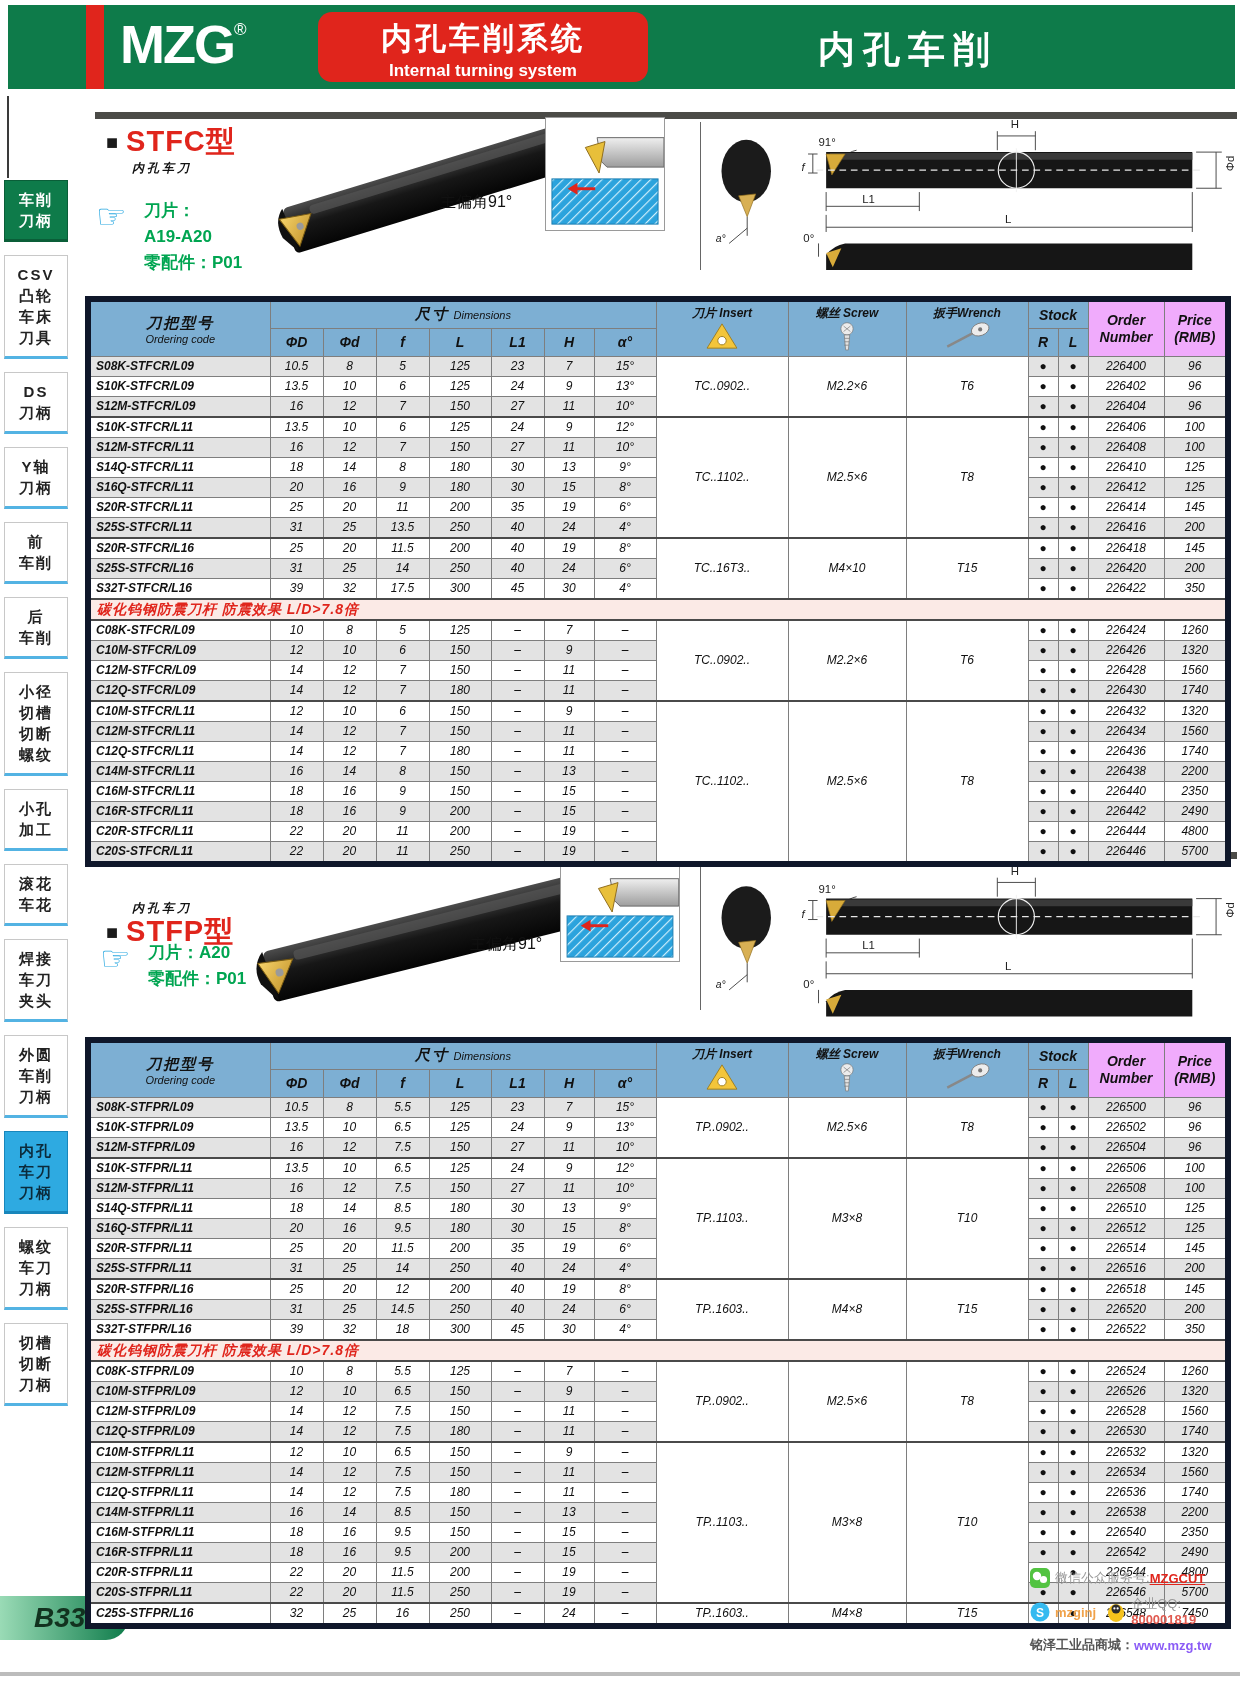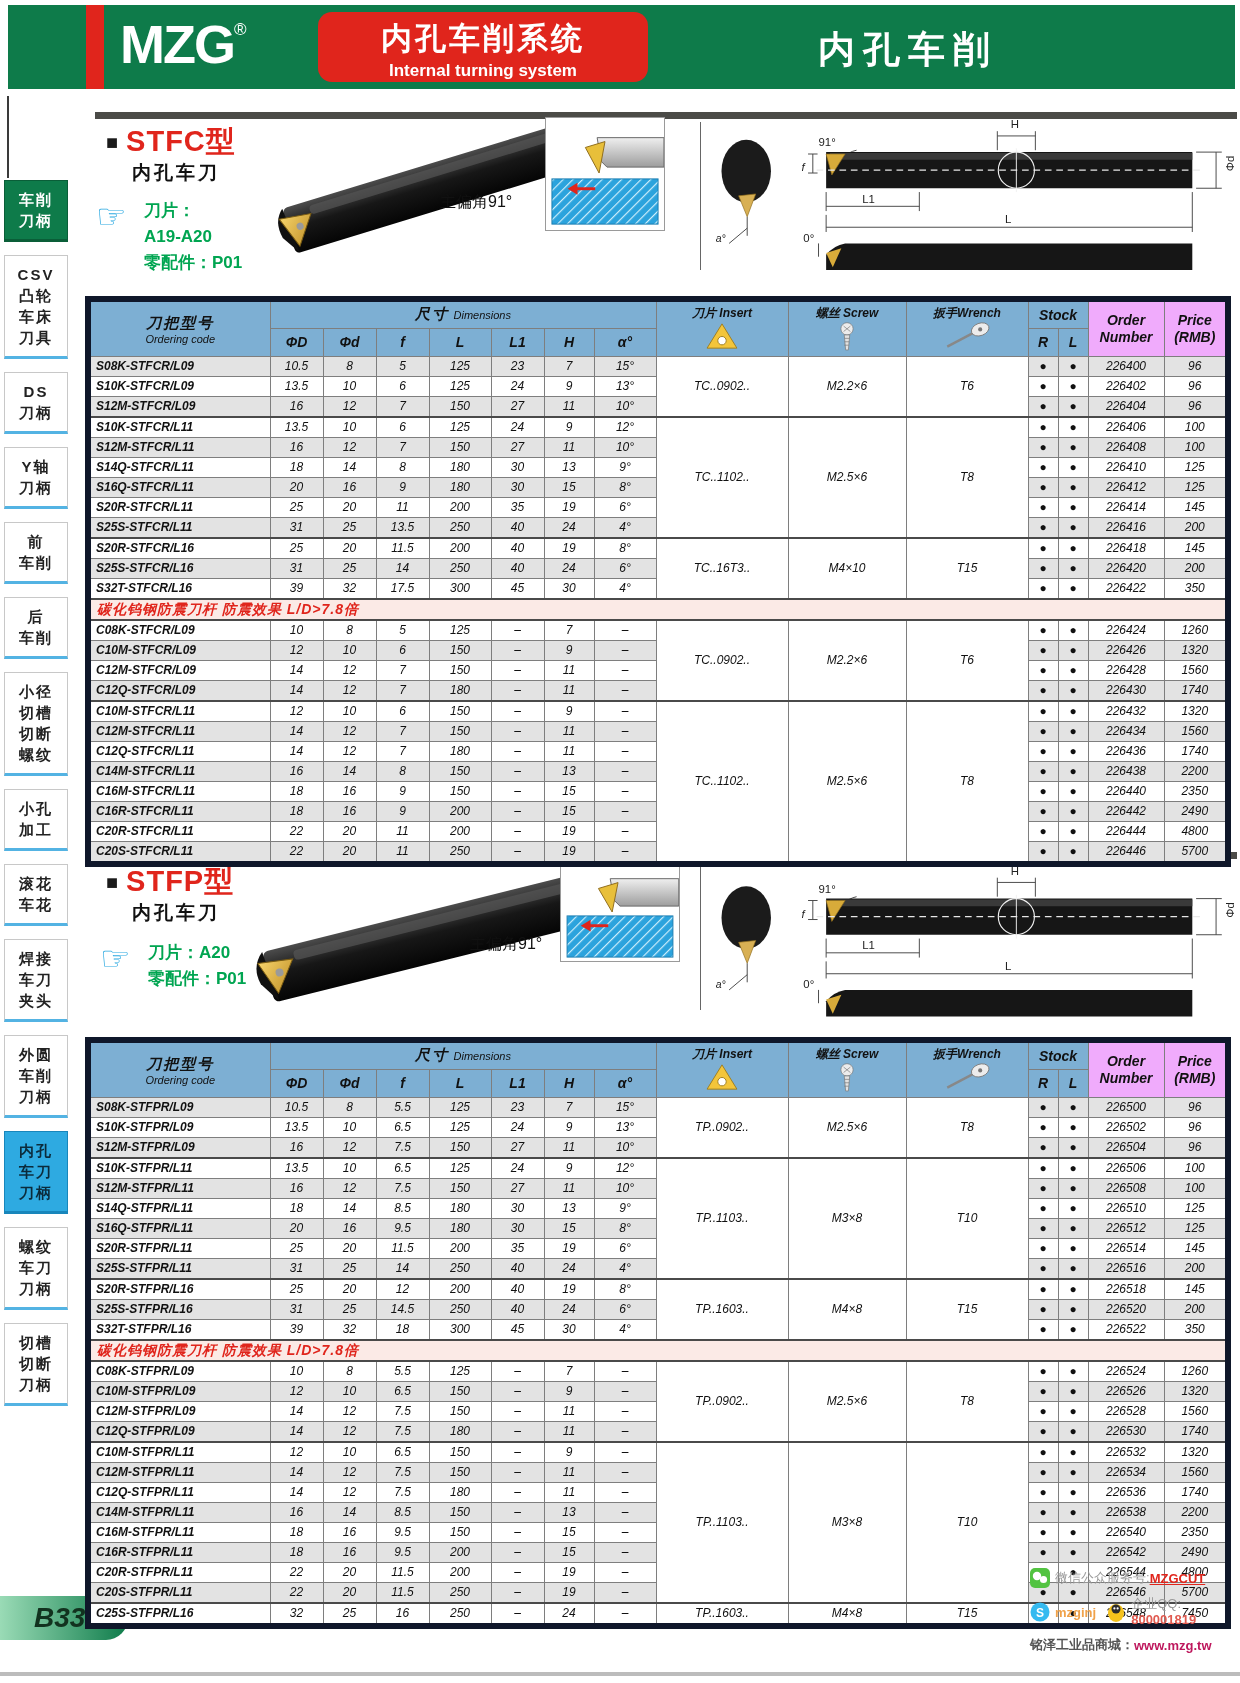--- a/index.html
+++ b/index.html
@@ -22,21 +22,21 @@
   .side-item { margin-bottom:13px; background:#fff; border:1px solid #c8c8c8; border-bottom:3px solid #53b3e3; padding:8px 1px;
                text-align:center; font-weight:bold; font-size:15px; line-height:21px; white-space:pre-line; letter-spacing:2px; color:#222; cursor:pointer; }
   .side-item.green { background:#0e7b4a; color:#fff; border-color:#0a5e38; border-bottom-color:#0a5e38; }
   .side-item.blue  { background:#2eaae1; border:1px solid #1886bb; border-bottom:3px solid #1886bb; color:#0b2b3b; }
 
   
   .sec-bar { position:absolute; left:95px; width:1142px; height:7px; background:#4b4b47; }
   .sec-head { position:absolute; font-weight:bold; }
   .sec-head .bullet { color:#1a1a1a; font-size:20px; vertical-align:2px; }
   .sec-head .sec-title { color:#e0251c; font-size:29px; font-weight:bold; margin-left:8px; letter-spacing:1px; }
-  .sec-sub { position:absolute; font-size:19px; font-weight:bold; color:#111; letter-spacing:3px; }
+  .sec-sub { position:absolute; font-size:12px; font-weight:bold; color:#111; letter-spacing:3px;font-style:italic; }
   .hand { position:absolute; color:#2eaae1; font-size:34px; }
   .notes { position:absolute; color:#00a551; font-size:17px; font-weight:bold; line-height:26px; }
   .angle-label { position:absolute; font-size:16px; color:#111; }
   .vsep { position:absolute; width:1px; background:#666; }
 
   .photo, .inset, .tech { position:absolute; }
   .inset { border:1px solid #9a9a9a; background:#fff; }
 
   
   .watermark { position:absolute; left:150px; top:765px; font-size:118px; font-weight:bold; color:#6e6e6e; opacity:0.22; letter-spacing:4px; z-index:30; pointer-events:none; white-space:nowrap; }
@@ -66,21 +66,21 @@
   
   .b33 { position:absolute; left:0px; top:1596px; width:128px; height:44px; background:linear-gradient(90deg,#9adbb6,#0e7b4a);
          border-radius:0 24px 24px 0; display:flex; align-items:center; padding-left:34px; font-size:28px; font-weight:bold; font-style:italic; color:#12321f; }
   .contacts { position:absolute; left:1030px; top:1568px; width:205px; font-size:13px; color:#9a9a9a; z-index:40; }
   .c-line { display:flex; align-items:center; margin-bottom:8px; }
   .c-ico { width:20px; height:20px; margin-right:5px; flex:0 0 auto; }
   .wechat-link { color:#e0251c; text-decoration:underline; font-weight:bold; cursor:pointer; }
   .skype-name { color:#f0a24a; font-weight:bold; margin-right:10px; }
   .qq-block { line-height:16px; }
   .qq-label { color:#9a9a9a; } .qq-num { color:#e05a50; font-weight:bold; }
-  .mall-label { color:#555; font-weight:bold; } .mall-link { color:#be185d; font-weight:bold; cursor:pointer; }
+  .mall-label { color:#555; font-weight:bold; } .mall-link { color:#8b5cf6; font-weight:bold; cursor:pointer; }
   .bottom-line { position:absolute; left:0; top:1672px; width:1240px; height:4px; background:#bcbcbc; }
 </style>
 </head>
 <body>
 
 <div class="page">
 
   <div class="banner">
     <div class="red-stripe"></div>
     <div class="logo"><span>MZG</span><sup>®</sup></div>
@@ -650,21 +650,21 @@
           <td class="dot-cell">●</td>
           <td class="dot-cell">●</td>
           <td class="order-cell">226446</td>
           <td class="price-cell">5700</td>
         </tr>
       </tbody>
   </table>
 
 
   <div class="sec-bar" style="top:852px"></div>
-  <div class="sec-head" style="left:106px; top:862px">
+  <div class="sec-head" style="left:106px; top:912px">
     <span class="bullet">■</span><span class="sec-title">STFP型</span>
   </div>
   <div class="sec-sub" style="left:132px; top:900px">内孔车刀</div>
   <div class="hand" style="left:100px; top:938px">☞</div>
   <div class="notes" style="left:148px; top:940px">
     <div>刀片：A20</div>
     <div>零配件：P01</div>
   </div>
 
   <svg class="photo" style="left:228px; top:852px" width="420" height="165" viewBox="0 0 420 165">

